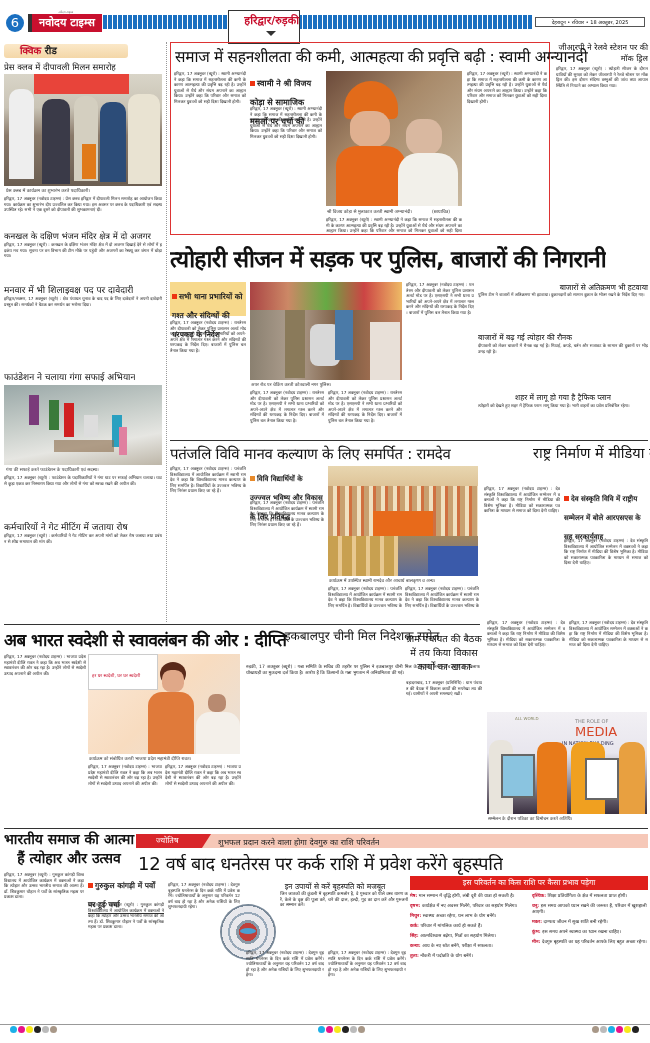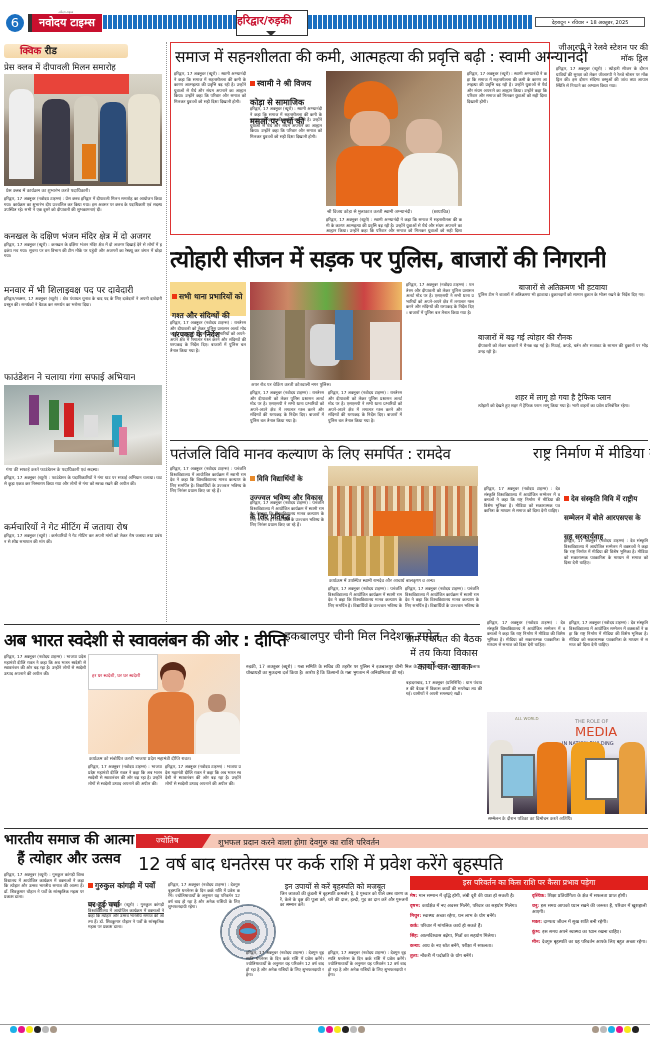--- a/index.html
+++ b/index.html
@@ -16,21 +16,21 @@
 .stripes{background:repeating-linear-gradient(90deg,#1a6fc0 0 4px,#fff 4px 5px)}
 </style>
 </head>
 <body>
 
 <div class="abs" style="left:0;top:0;width:650px;height:40px">
   <div class="abs" style="left:6px;top:14px;width:18px;height:18px;border-radius:50%;background:#1a6fc0;color:#fff;font-size:13px;line-height:18px;text-align:center">6</div>
   <div class="abs" style="left:58px;top:10px;font-size:3px;color:#555">नवोदय टाइम्स</div>
   <div class="abs" style="left:28px;top:14px;width:74px;height:18px;background:#c8102e;color:#fff;font-weight:bold;font-size:11px;line-height:18px;text-align:center;border-left:4px solid #333">नवोदय टाइम्स</div>
   <div class="abs stripes" style="left:103px;top:15px;width:430px;height:14px"></div>
-  <div class="abs" style="left:236px;top:10px;width:72px;height:26px;background:#fff;border:1.5px solid #333;color:#c8102e;font-weight:bold;font-size:11px;line-height:19px;text-align:left">हरिद्वार/रुड़की</div>
+  <div class="abs" style="left:228px;top:10px;width:72px;height:34px;background:#fff;border:1.5px solid #333;color:#c8102e;font-weight:bold;font-size:11px;line-height:19px;text-align:right">हरिद्वार/रुड़की</div>
   <div class="abs" style="left:266px;top:31px;width:0;height:0;border-left:5px solid transparent;border-right:5px solid transparent;border-top:5px solid #333"></div>
   <div class="abs" style="left:535px;top:17px;width:110px;height:10px;border:1px solid #555;font-size:5px;line-height:8px;text-align:center;white-space:nowrap;overflow:hidden">देहरादून • रविवार • 18 अक्तूबर, 2025</div>
 </div>
 
 <div class="abs" style="left:4px;top:42px;width:160px;height:600px">
   <div class="abs" style="left:0;top:2px;width:124px;height:14px;background:linear-gradient(#fbe8c8,#f4d7a8);border-radius:3px;font-size:10px;line-height:14px;padding-left:16px;font-weight:bold">
     <span style="color:#c8102e">क्विक</span><span style="color:#222"> रीड</span>
   </div>
 
   <div class="abs hl" style="left:0;top:19px;font-size:8.5px">प्रेस क्लब में दीपावली मिलन समारोह</div>
@@ -101,21 +101,21 @@
   <div style="position:absolute;left:0;top:0;width:152px;height:28px;background:linear-gradient(90deg,#a44,#c86,#6a4,#c44,#eb6)"></div>
   <div style="position:absolute;left:35px;top:28px;width:20px;height:68px;background:#8a7a5a"></div>
   <div style="position:absolute;left:60px;top:42px;width:30px;height:42px;background:#d8d8d8;border-radius:8px"></div>
   <div style="position:absolute;left:85px;top:28px;width:18px;height:50px;background:#4a7aa8"></div>
   <div style="position:absolute;left:120px;top:40px;width:30px;height:58px;background:#e8e0d8"></div>
 </div>
 <div class="abs cap" style="left:251px;top:381px">अपर रोड पर चेकिंग करती कोतवाली नगर पुलिस।</div>
 <div class="abs txt" style="left:250px;top:390px;width:74px;height:48px">हरिद्वार, 17 अक्तूबर (नवोदय टाइम्स) : धनतेरस और दीपावली को लेकर पुलिस प्रशासन अलर्ट मोड पर है। एसएसपी ने सभी थाना प्रभारियों को अपने-अपने क्षेत्र में लगातार गश्त करने और संदिग्धों की धरपकड़ के निर्देश दिए। बाजारों में पुलिस बल तैनात किया गया है।</div>
 <div class="abs txt" style="left:328px;top:390px;width:74px;height:48px">हरिद्वार, 17 अक्तूबर (नवोदय टाइम्स) : धनतेरस और दीपावली को लेकर पुलिस प्रशासन अलर्ट मोड पर है। एसएसपी ने सभी थाना प्रभारियों को अपने-अपने क्षेत्र में लगातार गश्त करने और संदिग्धों की धरपकड़ के निर्देश दिए। बाजारों में पुलिस बल तैनात किया गया है।</div>
 <div class="abs txt" style="left:406px;top:282px;width:68px;height:156px">हरिद्वार, 17 अक्तूबर (नवोदय टाइम्स) : धनतेरस और दीपावली को लेकर पुलिस प्रशासन अलर्ट मोड पर है। एसएसपी ने सभी थाना प्रभारियों को अपने-अपने क्षेत्र में लगातार गश्त करने और संदिग्धों की धरपकड़ के निर्देश दिए। बाजारों में पुलिस बल तैनात किया गया है।</div>
-<div class="abs" style="left:478px;top:282px;width:170px;font-size:7.5px;text-align:center">बाजारों से अतिक्रमण भी हटवाया</div>
+<div class="abs" style="left:478px;top:282px;width:170px;font-size:7.5px;text-align:right">बाजारों से अतिक्रमण भी हटवाया</div>
 <div class="abs txt" style="left:478px;top:292px;width:170px;height:34px">पुलिस टीम ने बाजारों में अतिक्रमण भी हटवाया। दुकानदारों को सामान दुकान के भीतर रखने के निर्देश दिए गए।</div>
 <div class="abs" style="left:478px;top:332px;width:170px;font-size:7.5px;text-align:left">बाजारों में बढ़ गई त्योहार की रौनक</div>
 <div class="abs txt" style="left:478px;top:343px;width:170px;height:44px">दीपावली को लेकर बाजारों में रौनक बढ़ गई है। मिठाई, कपड़े, बर्तन और सजावट के सामान की दुकानों पर भीड़ उमड़ रही है।</div>
 <div class="abs" style="left:478px;top:392px;width:170px;font-size:7.5px;text-align:center">शहर में लागू हो गया है ट्रैफिक प्लान</div>
 <div class="abs txt" style="left:478px;top:403px;width:170px;height:34px">त्योहारों को देखते हुए शहर में ट्रैफिक प्लान लागू किया गया है। भारी वाहनों का प्रवेश प्रतिबंधित रहेगा।</div>
 <div class="abs rule" style="left:170px;top:440px;width:478px;height:1px"></div>
 
 <div class="abs hl" style="left:170px;top:443px;font-size:15px;letter-spacing:-0.3px">पतंजलि विवि मानव कल्याण के लिए समर्पित : रामदेव</div>
 <div class="abs txt" style="left:170px;top:466px;width:76px;height:140px">हरिद्वार, 17 अक्तूबर (नवोदय टाइम्स) : पतंजलि विश्वविद्यालय में आयोजित कार्यक्रम में स्वामी रामदेव ने कहा कि विश्वविद्यालय मानव कल्याण के लिए समर्पित है। विद्यार्थियों के उज्ज्वल भविष्य के लिए निरंतर प्रयास किए जा रहे हैं।</div>
 <div class="abs" style="left:250px;top:466px;width:74px">

